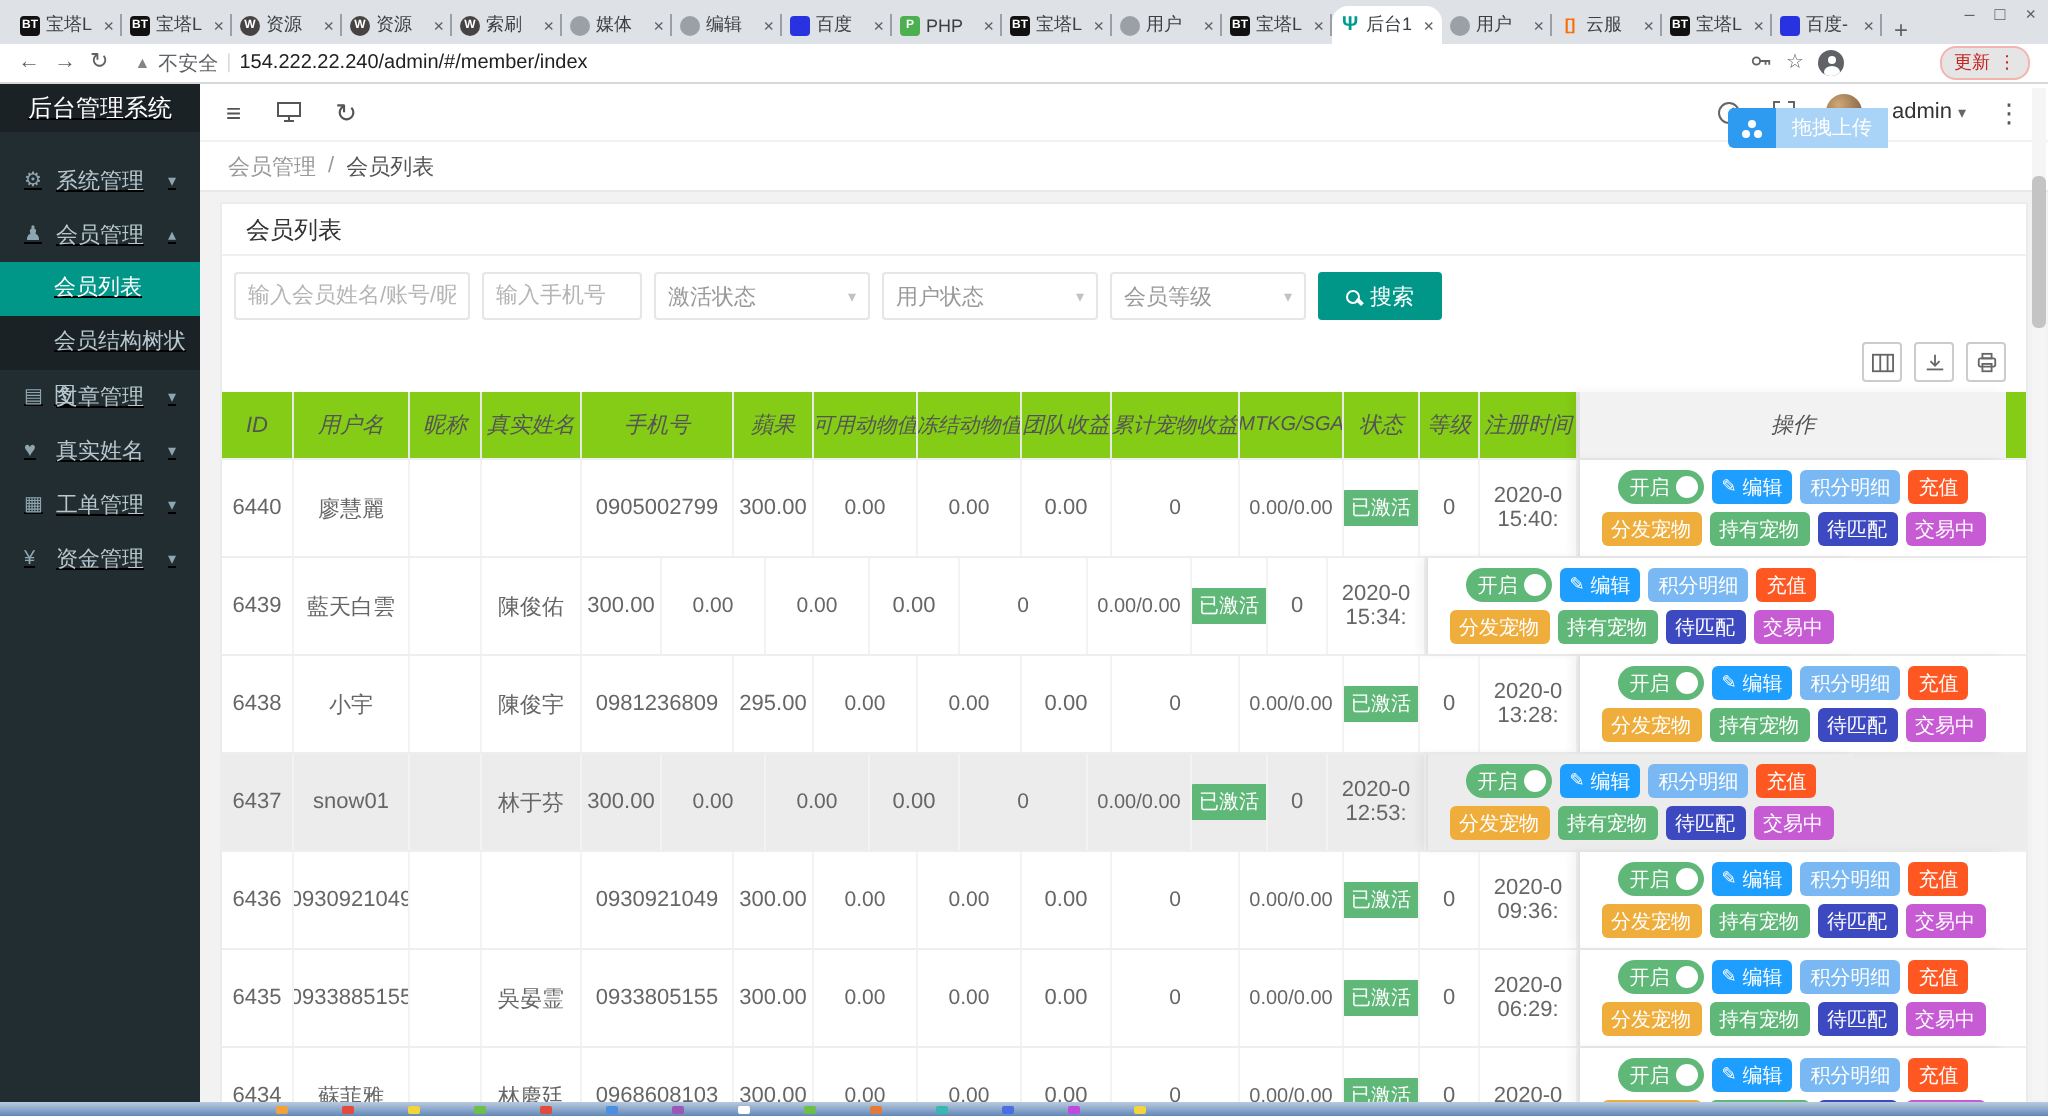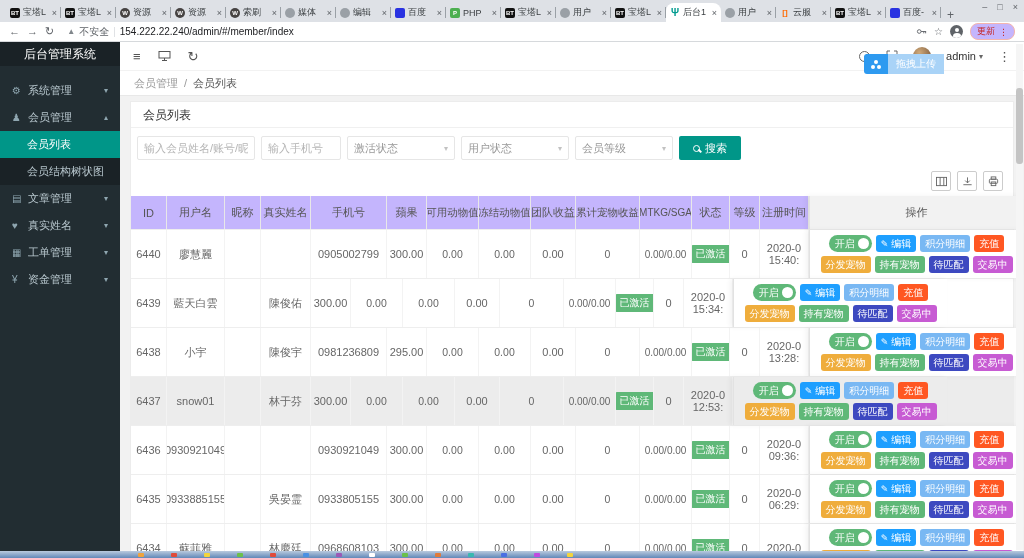--- a/index.html
+++ b/index.html
@@ -31,27 +31,27 @@
   .navbtn { color:#5f6368; font-size:11px; line-height:1; }
   .address { flex:1; height:15px; background:#fff; border-radius:8px; display:flex; align-items:center;
              gap:4px; font-size:10px; color:#202124; padding:0 6px; }
   .address .warn { color:#80868b; font-size:8px; }
   .address .sec { color:#5f6368; }
   .address .sep { color:#dadce0; }
   .chromeicon { color:#5f6368; font-size:10px; }
   .profile { width:13px; height:13px; border-radius:50%; background:#5f6368; position:relative; overflow:hidden; }
   .profile::before { content:""; position:absolute; left:4.5px; top:2.5px; width:4px; height:4px; border-radius:50%; background:#fff; }
   .profile::after { content:""; position:absolute; left:2.5px; top:7.5px; width:8px; height:6px; border-radius:50%; background:#fff; }
-  .updatepill { border:1px solid #f4b4ae; background:#c4b5fd; color:#c5221f; font-size:9px;
-                border-radius:8px; padding:1px 6px; display:flex; align-items:center; gap:4px; }
+  .updatepill { border:1px solid #f4b4ae; background:#e5e5e5; color:#c5221f; font-size:9px;
+                border-radius:8px; padding:1px 6px; display:flex; align-items:center; gap:4px;margin-left:41px; }
 
   
   .app { position:absolute; top:42px; left:0; right:0; bottom:0; display:flex; }
 
-  .sidebar { width:120px; background:#222d32; flex-shrink:0; }
+  .sidebar { width:100px; background:#222d32; flex-shrink:0;text-decoration:underline; }
   .sb-title { height:24px; line-height:24px; text-align:center; color:#fff; font-size:12px; background:#1a2226; }
   .mi { height:27px; display:flex; align-items:center; padding:0 12px; font-size:11px; color:#b8c7ce; cursor:pointer; }
   .mi .ic { width:16px; font-size:10px; color:#8fa6b0; }
   .mi .caret { margin-left:auto; font-size:8px; color:#8fa6b0; }
   .smi { height:27px; line-height:27px; padding-left:27px; font-size:11px; color:#b8c7ce; background:#1a2226; cursor:pointer; }
   .smi.active { background:var(--accent); color:#fff; }
 
   .main { flex:1; display:flex; flex-direction:column; background:#f2f2f2; min-width:0; }
   .topbar { height:28px; background:#fff; display:flex; align-items:center; padding:0 13px; gap:17px; }
   .tb-ic { color:#555; font-size:13px; line-height:1; display:flex; align-items:center; }
@@ -78,21 +78,21 @@
   .mag { width:7px; height:7px; border:1.5px solid #fff; border-radius:50%; position:relative; display:inline-block; }
   .mag::after { content:""; position:absolute; width:4px; height:1.5px; background:#fff; transform:rotate(45deg); right:-3px; bottom:-1px; }
 
   .tb-toolbar { display:flex; justify-content:flex-end; gap:6px; padding:3px 10px 5px 0; }
   .tool { width:20px; height:20px; border:1px solid #ccc; border-radius:2px; display:flex; align-items:center; justify-content:center; background:#fff; }
 
   
   .table { font-size:11px; color:#666; }
   .trow { display:flex; border-bottom:1px solid #eee; height:49px; background:#fff; }
   .trow.hl, .trow.hl .acell { background:#ececec; }
-  .thead { height:34px; background:#c4b5fd; color:#555; }
+  .thead { height:34px; background:#84cc16; color:#555;font-style:italic; }
   .thead .cell { border-right:1px solid #e8e8e8; }
   .cell { display:flex; flex-direction:column; align-items:center; justify-content:center; text-align:center;
           overflow:hidden; white-space:nowrap; border-right:1px solid #f3f3f3; flex-shrink:0; font-size:11px; }
   .c0{width:36px}.c1{width:58px}.c2{width:36px}.c3{width:50px}.c4{width:76px}.c5{width:40px}
   .c6{width:52px;font-size:10.5px}.c7{width:52px;font-size:10.5px}.c8{width:45px}.c9{width:64px;font-size:10.5px}
   .c10{width:52px;font-size:10px}.c11{width:38px}.c12{width:30px}.c13{width:49px}
   .badge { background:var(--status); color:#fff; font-size:10px; padding:2px 5px; border-radius:2px; }
   .acell { width:214px; flex-shrink:0; border-left:1px solid #e2e2e2; box-shadow:-3px 0 5px rgba(0,0,0,.05);
            display:flex; flex-direction:column; justify-content:center; gap:4px; background:#fff; }
   .thead .acell { background:#f2f2f2; align-items:center; }

